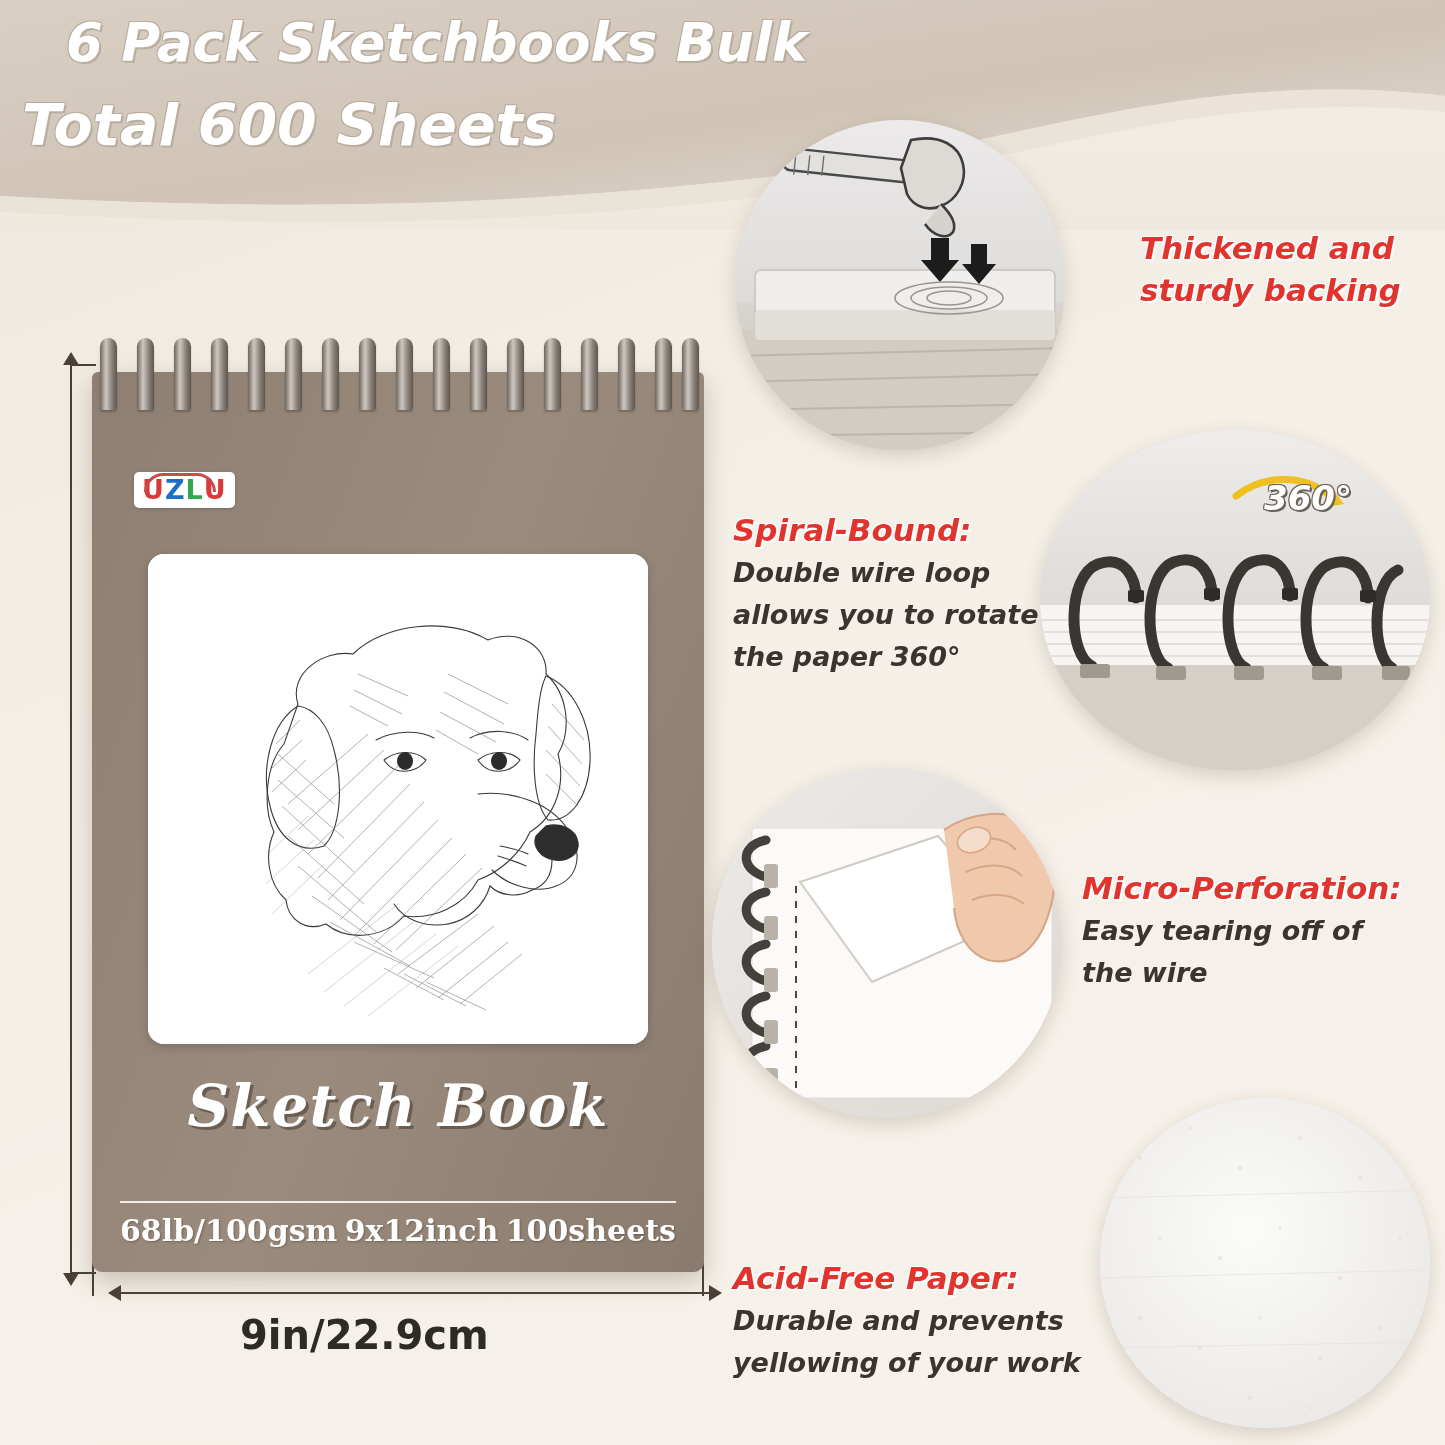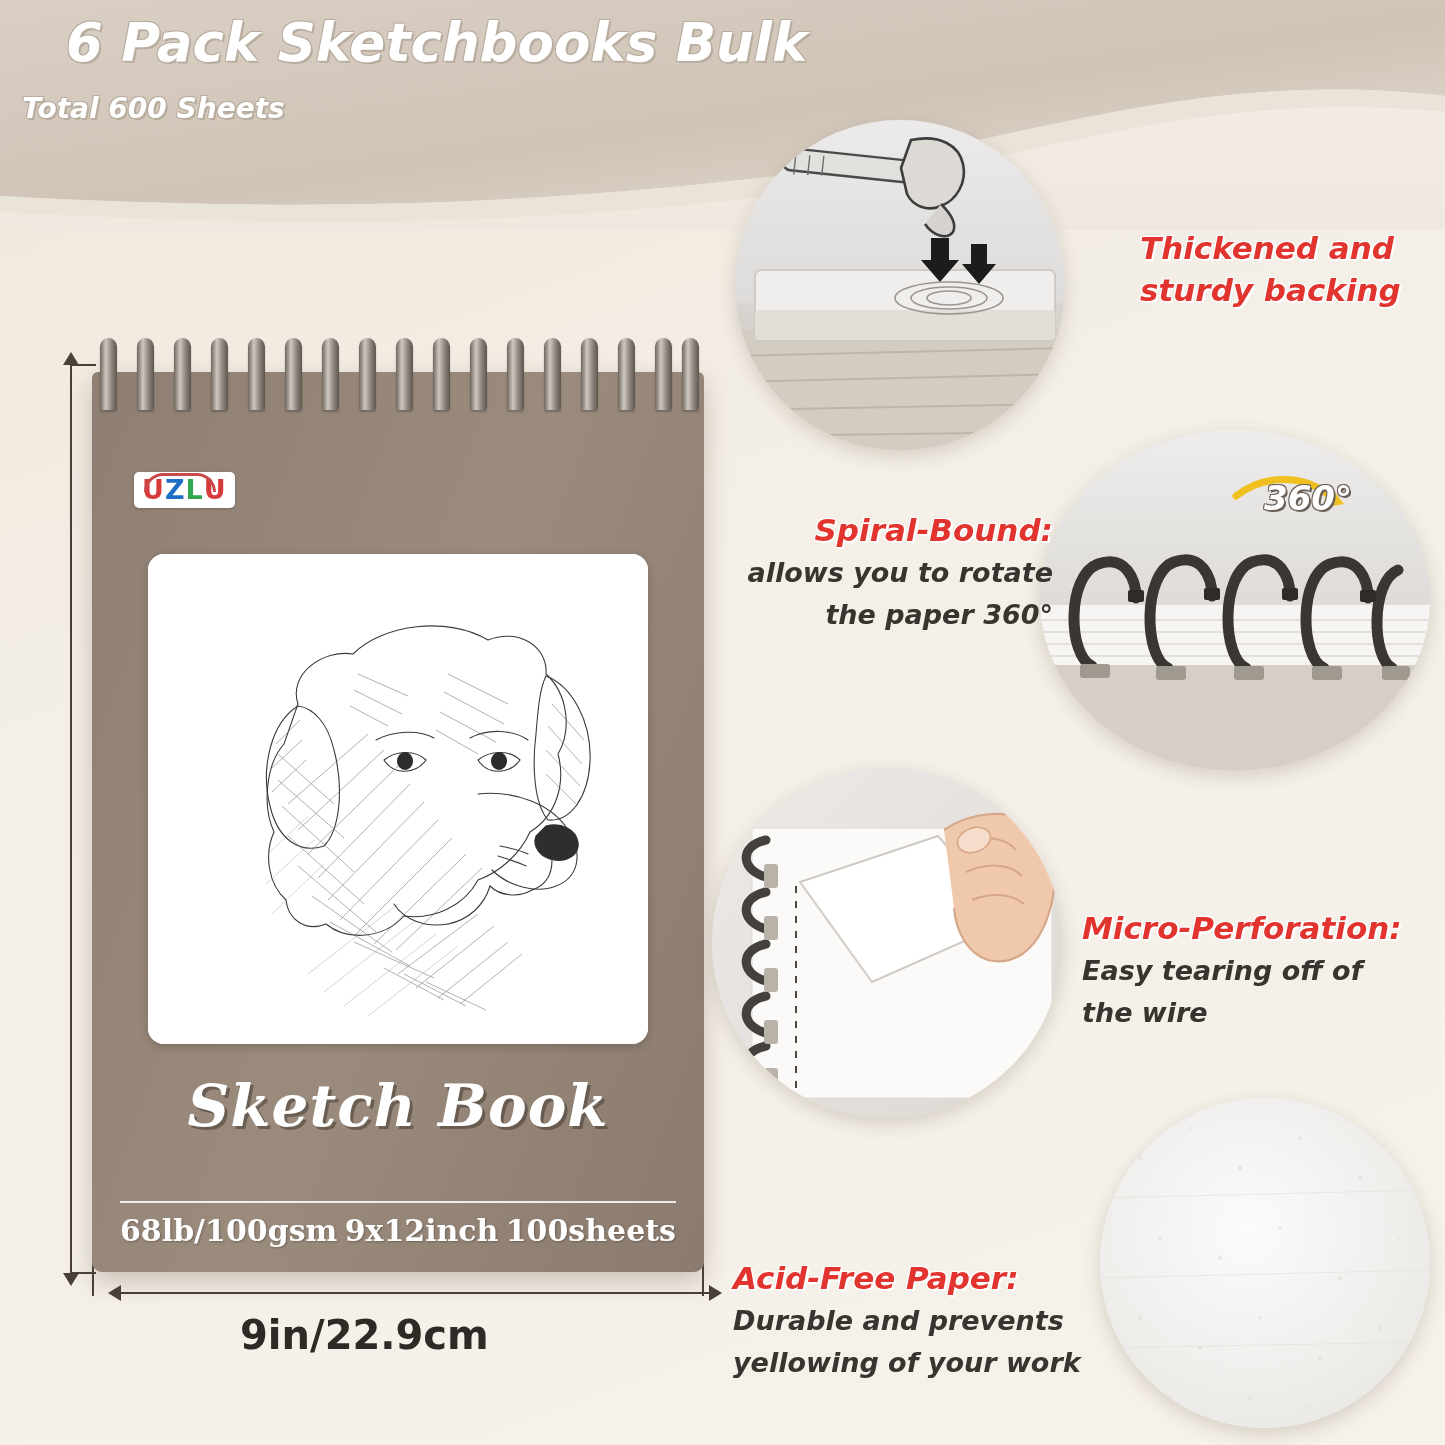--- a/index.html
+++ b/index.html
@@ -46,21 +46,21 @@
     letter-spacing: 0px;
     text-shadow: 2px 2px 0 #b9ada0, -1px -1px 0 #b9ada0, 1px -1px 0 #b9ada0, -1px 1px 0 #b9ada0;
     white-space: nowrap;
     line-height: 1.1;
     margin-left: 44px;
   }
   .title-sub {
     font-family: "DejaVu Sans", sans-serif;
     font-weight: bold;
     font-style: italic;
-    font-size: 28px;
+    font-size: 57px;
     color: #ffffff;
     text-shadow: 2px 2px 0 #b9ada0, -1px -1px 0 #b9ada0, 1px -1px 0 #b9ada0, -1px 1px 0 #b9ada0;
     white-space: nowrap;
     margin-top: 22px;
     line-height: 1.1;
   }
 
   
   .product-wrap {
     position: absolute;
@@ -505,22 +505,23 @@
         <rect x="164" y="158" width="16" height="12" rx="2"></rect>
         <rect x="242" y="158" width="16" height="12" rx="2"></rect>
         <rect x="320" y="160" width="16" height="12" rx="2"></rect>
       </g>
 
       <path d="M196 66 C224 44 264 44 290 66" fill="none" stroke="#f0c020" stroke-width="7" stroke-linecap="round"></path>
       <path d="M290 56 L304 74 L282 78 Z" fill="#f0c020"></path>
     </svg>
   </div>
   <div class="badge-360" style="left:1264px; top:478px;">360°</div>
-  <div class="feature" style="left:733px; top:510px; width:320px;text-align:right;">
+  <div class="feature" style="left:733px; top:510px; width:320px;">
     <div class="feat-heading">Spiral-Bound:</div>
+    <div class="feat-body">Double wire loop</div>
     <div class="feat-body">allows you to rotate</div>
     <div class="feat-body">the paper 360°</div>
   </div>
 
   <div class="bubble" style="left:712px; top:768px; width:350px; height:350px;">
     <svg width="350" height="350" viewBox="0 0 350 350" xmlns="http://www.w3.org/2000/svg">
       <defs>
         <linearGradient id="f3bg" x1="0" y1="0" x2="1" y2="1">
           <stop offset="0%" stop-color="#eceae8"></stop>
           <stop offset="100%" stop-color="#dcd8d3"></stop>
@@ -552,21 +553,21 @@
 
       <g>
         <path d="M232 62 C258 44 296 40 320 56 C344 72 348 112 336 148 C324 184 300 198 276 192 C256 186 244 164 242 140" fill="#f0c9ad" stroke="#d6a787" stroke-width="2.2"></path>
         <path d="M246 78 C268 66 292 68 304 82" fill="none" stroke="#d6a787" stroke-width="2"></path>
         <path d="M254 104 C276 94 298 96 310 108" fill="none" stroke="#d6a787" stroke-width="2"></path>
         <path d="M260 132 C280 124 300 126 312 136" fill="none" stroke="#d6a787" stroke-width="2"></path>
         <ellipse cx="262" cy="72" rx="17" ry="12" fill="#f6ddcb" stroke="#d6a787" stroke-width="1.6" transform="rotate(-20 262 72)"></ellipse>
       </g>
     </svg>
   </div>
-  <div class="feature" style="left:1082px; top:908px; width:350px;">
+  <div class="feature" style="left:1082px; top:868px; width:350px;">
     <div class="feat-heading">Micro-Perforation:</div>
     <div class="feat-body">Easy tearing off of</div>
     <div class="feat-body">the wire</div>
   </div>
 
   <div class="bubble" style="left:1100px; top:1098px; width:330px; height:330px; background:#f4f3f1;">
     <svg width="330" height="330" viewBox="0 0 330 330" xmlns="http://www.w3.org/2000/svg">
       <defs>
         <radialGradient id="f4bg" cx="45%" cy="40%" r="70%">
           <stop offset="0%" stop-color="#fbfbfa"></stop>

